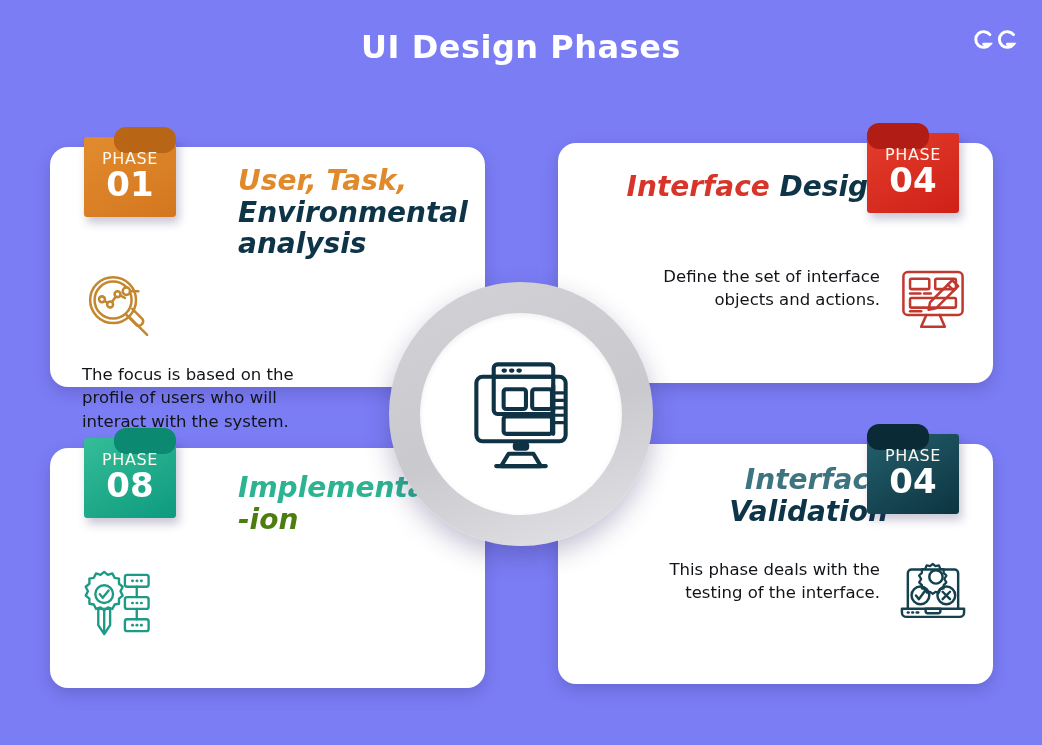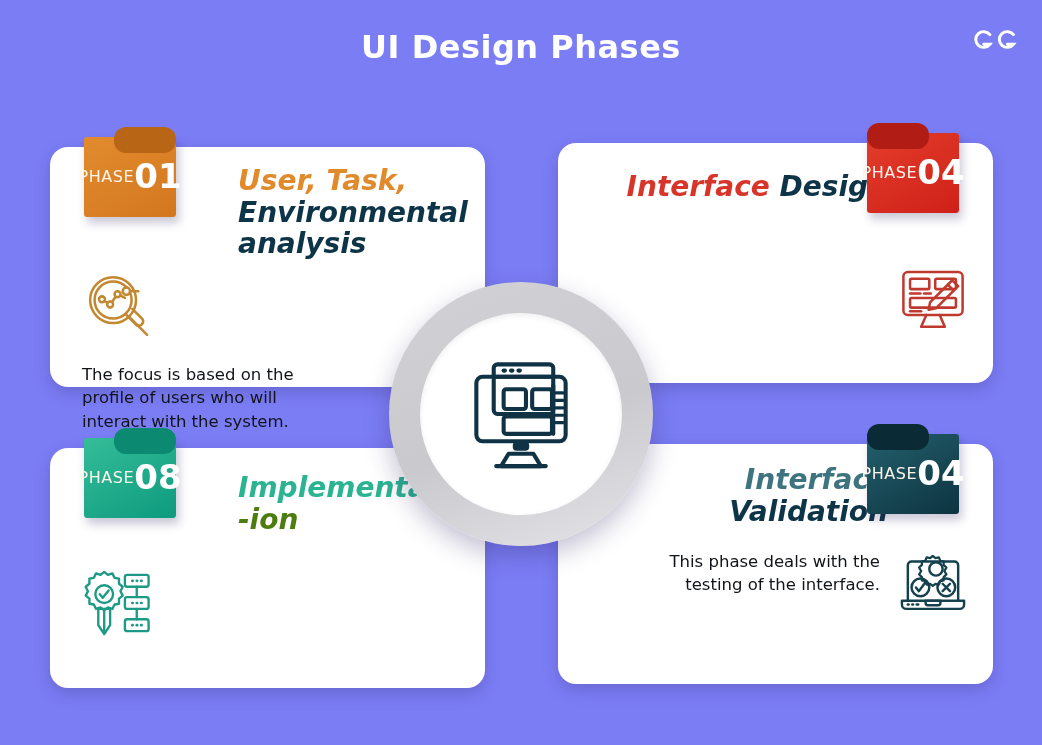--- a/index.html
+++ b/index.html
@@ -60,21 +60,21 @@
   .card.c3 { left: 50px;  top: 448px; }
   .card.c4 { left: 558px; top: 444px; }
 
   
   .badge {
     position: absolute;
     width: 92px;
     height: 80px;
     color: #fff;
     display: flex;
-    flex-direction: row;
+    flex-direction: column;
     align-items: center;
     justify-content: center;
     border-radius: 3px;
     box-shadow: 3px 6px 10px rgba(40, 30, 90, 0.25);
     z-index: 3;
   }
   
   .badge .fold {
     position: absolute;
     top: -10px;
@@ -132,21 +132,21 @@
   
   .card-body {
     position: absolute;
     display: flex;
     align-items: flex-start;
     gap: 16px;
   }
   .c1 .card-body { left: 32px; top: 122px; width: 376px; flex-direction: column; }
   .c3 .card-body { left: 32px; top: 118px; width: 376px; }
   .c2 .card-body { left: 32px; top: 118px; width: 380px; flex-direction: row-reverse; }
-  .c4 .card-body { left: 32px; top: 102px; width: 380px; flex-direction: row-reverse; }
+  .c4 .card-body { left: 32px; top: 110px; width: 380px; flex-direction: row-reverse; }
 
   .card-icon {
     flex: 0 0 auto;
     width: 74px;
     height: 74px;
   }
   .card-icon svg { width: 100%; height: 100%; display: block; }
 
   .card-desc {
     font-size: 16.5px;
@@ -251,20 +251,21 @@
             <line x1="19" y1="44" x2="33" y2="44"></line>
             <line x1="38" y1="44" x2="47" y2="44"></line>
             <rect x="19" y="50" width="62" height="13" rx="2"></rect>
             <line x1="19" y1="68" x2="34" y2="68"></line>
             <path d="M76 26l8 8-30 30-10 2 2-10z"></path>
             <line x1="70" y1="32" x2="78" y2="40"></line>
             <polyline points="41,73 34,89 66,89 59,73"></polyline>
           </g>
         </svg>
       </div>
+      <div class="card-desc">Define the set of interface objects and actions.</div>
     </div>
   </div>
 
   <div class="card c3">
     <div class="badge teal left">
       <span class="fold"></span>
       <span class="b-word">PHASE</span>
       <span class="b-num">08</span>
     </div>
     <div class="card-head">

